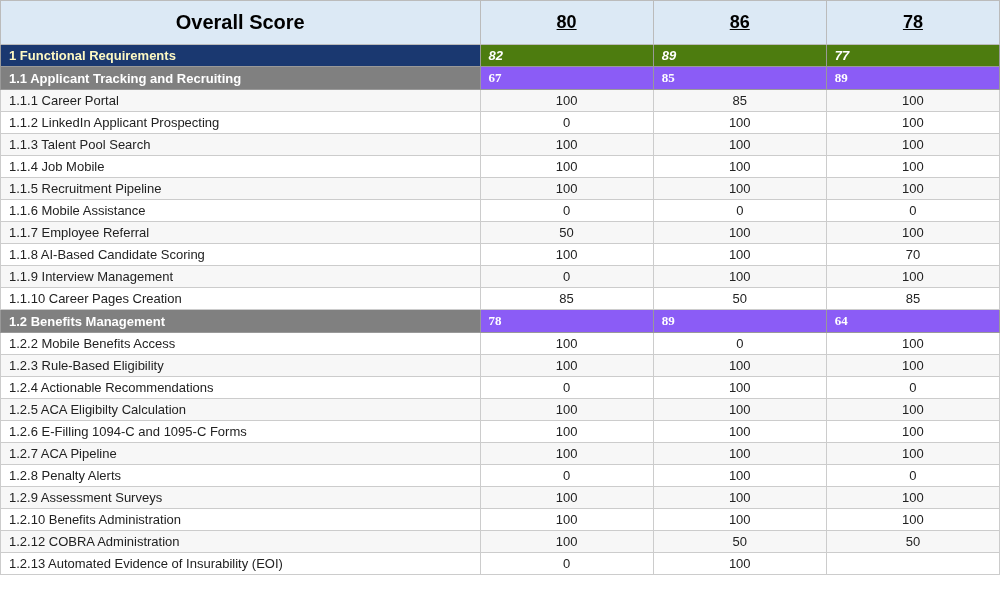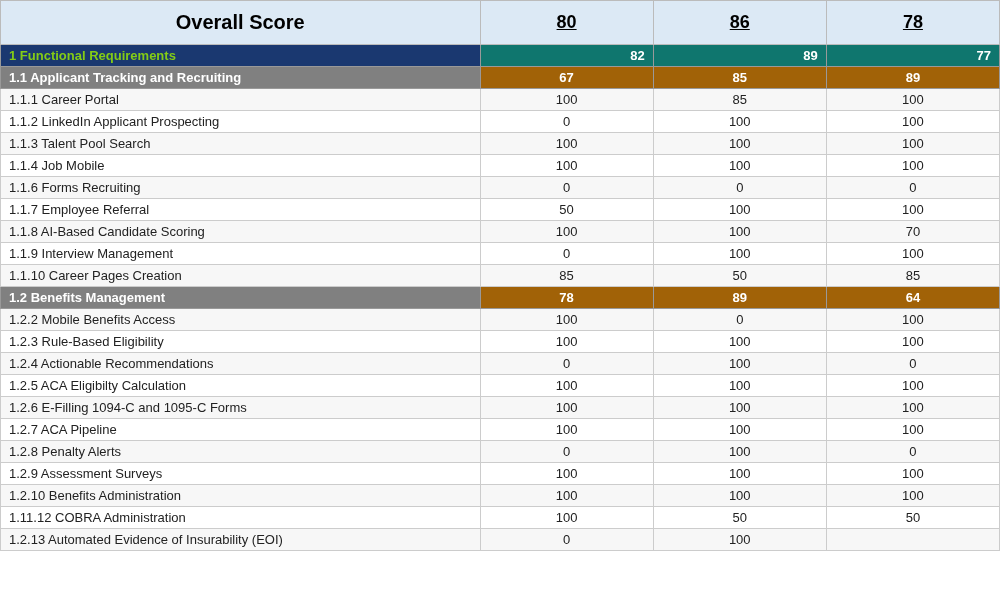--- a/index.html
+++ b/index.html
@@ -48,42 +48,43 @@
       text-decoration: underline;
     }
     
     .score-col-1 { background: #dce9f5; }
     .score-col-2 { background: #e8f2e8; }
     .score-col-3 { background: #dce9f5; }
 
     
     .section-main td {
       background: #1a3870;
-      color: #84cc16;
+      color: #fef9c3;
       font-weight: bold;
       font-size: 13px;
     }
     .section-main td.score-cell {
-      background: #0f766e;
+      background: #4d7c0f;
       color: #fff;
-      text-align: right;
+      text-align: left;
+      font-style: italic;
     }
 
     
     .section-sub td {
       background: #808080;
       color: #fff;
       font-weight: bold;
       font-size: 13px;
       margin-left: 30px;
     }
     .section-sub td.score-cell {
-      background: #a16207;
+      background: #8b5cf6;
       color: #fff;
-      text-align: center;
+      font-family: Liberation Serif, serif;
     }
 
     
     .data-row td {
       background: #fff;
       color: #222;
       font-size: 13px;
     }
     .data-row td.score-cell {
       text-align: center;
@@ -144,21 +145,27 @@
           <td class="score-cell">100</td>
           <td class="score-cell">100</td>
         </tr>
         <tr class="data-row">
           <td>1.1.4 Job Mobile</td>
           <td class="score-cell">100</td>
           <td class="score-cell">100</td>
           <td class="score-cell">100</td>
         </tr>
         <tr class="data-row">
-          <td>1.1.6 Forms Recruiting</td>
+          <td>1.1.5 Recruitment Pipeline</td>
+          <td class="score-cell">100</td>
+          <td class="score-cell">100</td>
+          <td class="score-cell">100</td>
+        </tr>
+        <tr class="data-row">
+          <td>1.1.6 Mobile Assistance</td>
           <td class="score-cell">0</td>
           <td class="score-cell">0</td>
           <td class="score-cell">0</td>
         </tr>
         <tr class="data-row">
           <td>1.1.7 Employee Referral</td>
           <td class="score-cell">50</td>
           <td class="score-cell">100</td>
           <td class="score-cell">100</td>
         </tr>
@@ -234,21 +241,21 @@
           <td class="score-cell">100</td>
           <td class="score-cell">100</td>
         </tr>
         <tr class="data-row">
           <td>1.2.10 Benefits Administration</td>
           <td class="score-cell">100</td>
           <td class="score-cell">100</td>
           <td class="score-cell">100</td>
         </tr>
         <tr class="data-row">
-          <td>1.11.12 COBRA Administration</td>
+          <td>1.2.12 COBRA Administration</td>
           <td class="score-cell">100</td>
           <td class="score-cell">50</td>
           <td class="score-cell">50</td>
         </tr>
         <tr class="data-row">
           <td>1.2.13 Automated Evidence of Insurability (EOI)</td>
           <td class="score-cell">0</td>
           <td class="score-cell">100</td>
           <td class="score-cell"></td>
         </tr>

